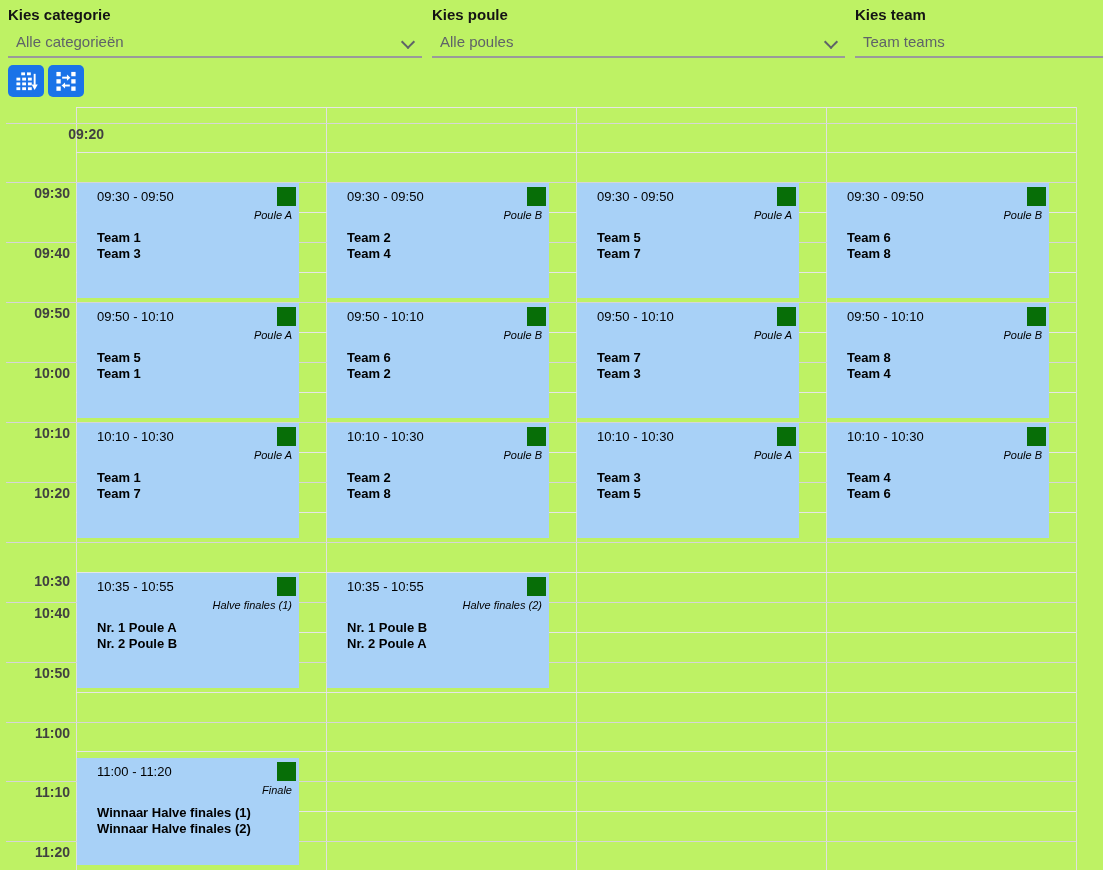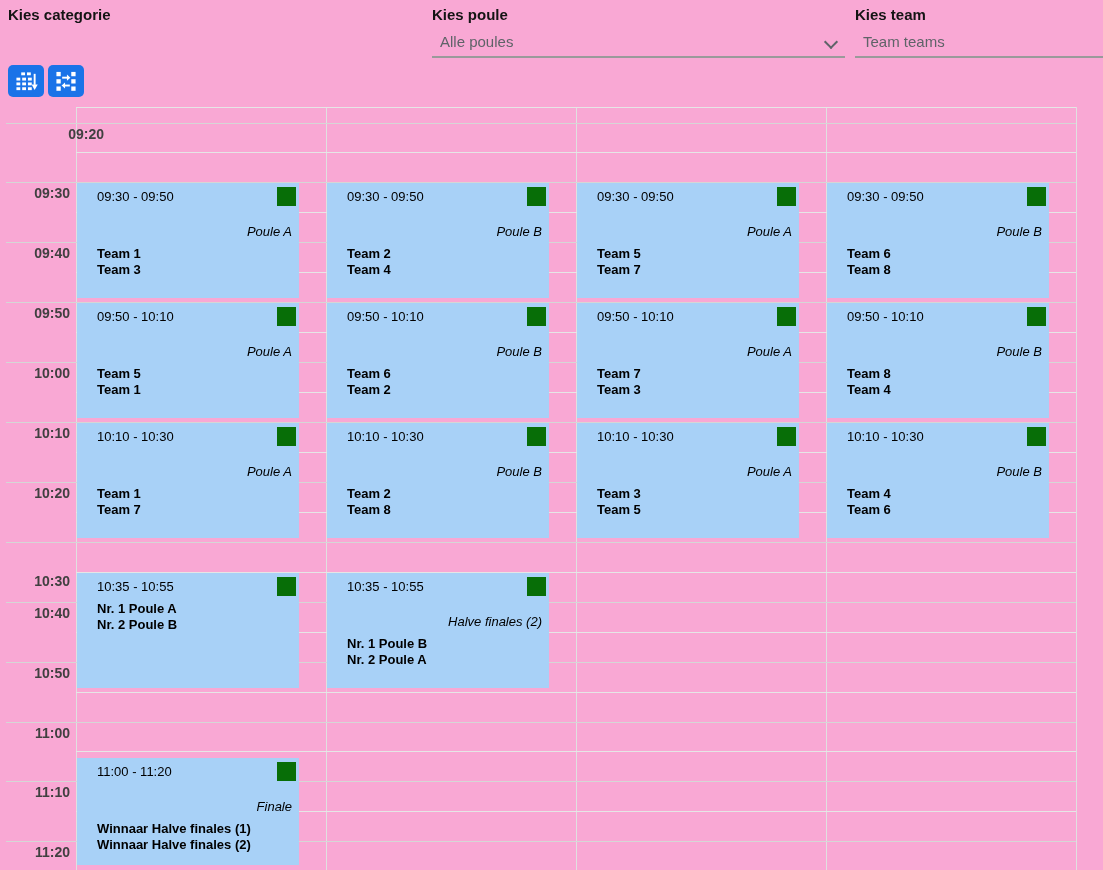--- a/index.html
+++ b/index.html
@@ -1,16 +1,16 @@
 <!DOCTYPE html>
 <html style="--accent: #1a73e8; --event-bg: #a8d1f7; --event-marker: #076e07;"><head>
 <meta charset="utf-8">
 <style>
   html,body{margin:0;padding:0;background:#fff;}
-  .page{position:relative;width:1103px;height:870px;overflow:hidden;background:#f9a8d4;
+  .page{position:relative;width:1103px;height:870px;overflow:hidden;background:#bef264;
         font-family:"Liberation Sans",sans-serif;}
 
   
   .filter{position:absolute;top:5px;}
   .f-label{font-size:15px;font-weight:bold;color:#141414;line-height:19px;}
   .f-select{position:relative;margin-top:6px;height:26px;border-bottom:2px solid #9a9a9a;cursor:pointer;}
   .f-value{position:absolute;left:8px;top:3px;font-size:15px;color:#5f6368;white-space:nowrap;}
   .chev{position:absolute;right:9px;top:7px;width:8px;height:8px;
         border-right:2px solid #5f6368;border-bottom:2px solid #5f6368;transform:rotate(45deg);}
 
@@ -27,31 +27,35 @@
   .hline.major{background:#d6d6d6;}
   .tlabel{position:absolute;left:0;width:70px;text-align:right;
           font-weight:bold;font-size:14px;line-height:16px;color:#404040;}
 
   
   .event{position:absolute;width:222px;background:var(--event-bg,#a8d1f7);
          box-sizing:border-box;padding:5px 6px 0 20px;cursor:pointer;}
   .ev-time{font-size:13px;color:#000;line-height:18px;}
   .ev-marker{position:absolute;top:4px;right:3px;width:19px;height:19px;
              background:var(--event-marker,#076e07);}
-  .ev-group{font-size:13px;font-style:italic;color:#000;text-align:right;line-height:19px;padding-right:1px;margin-top:16px;}
+  .ev-group{font-size:11px;font-style:italic;color:#000;text-align:right;line-height:19px;padding-right:1px;}
   .ev-teams{margin-top:5px;font-weight:bold;font-size:13px;color:#000;line-height:15.5px;}
 </style>
 </head>
 <body>
 
 <div class="page">
 
   <div>
     <div class="filter" style="left:8px;width:414px;">
       <div class="f-label">Kies categorie</div>
+      <div class="f-select">
+        <span class="f-value">Alle categorieën</span>
+        <span class="chev"></span>
+      </div>
     </div>
     <div class="filter" style="left:432px;width:413px;">
       <div class="f-label">Kies poule</div>
       <div class="f-select">
         <span class="f-value">Alle poules</span>
         <span class="chev"></span>
       </div>
     </div>
     <div class="filter" style="left:855px;width:414px;">
       <div class="f-label">Kies team</div>
@@ -249,20 +253,21 @@
         <div class="ev-marker"></div>
         <div class="ev-group">Poule B</div>
         <div class="ev-teams">
           <div>Team 4</div>
           <div>Team 6</div>
         </div>
       </div>
       <div class="event" style="top: 573px; left: 77px; height: 115px;">
         <div class="ev-time">10:35 - 10:55</div>
         <div class="ev-marker"></div>
+        <div class="ev-group">Halve finales (1)</div>
         <div class="ev-teams">
           <div>Nr. 1 Poule A</div>
           <div>Nr. 2 Poule B</div>
         </div>
       </div>
       <div class="event" style="top: 573px; left: 327px; height: 115px;">
         <div class="ev-time">10:35 - 10:55</div>
         <div class="ev-marker"></div>
         <div class="ev-group">Halve finales (2)</div>
         <div class="ev-teams">

